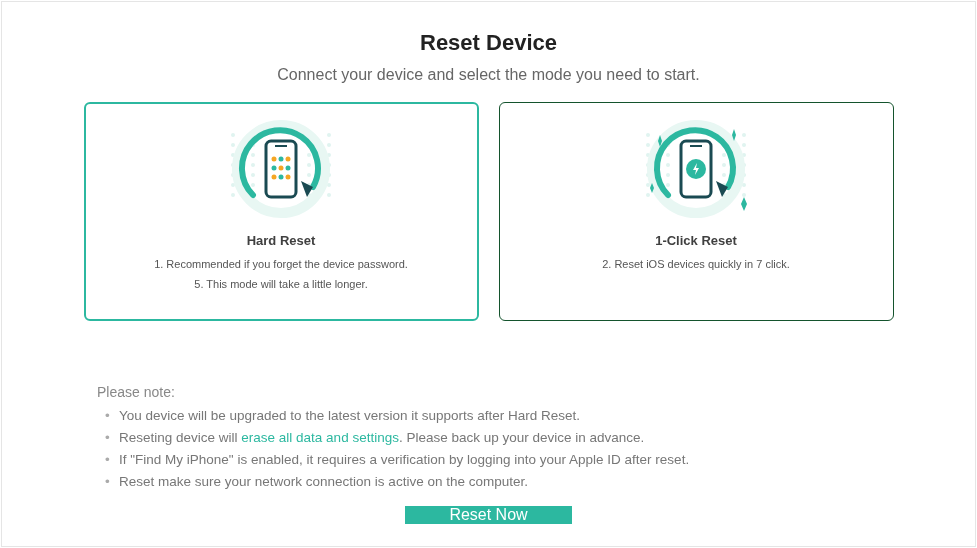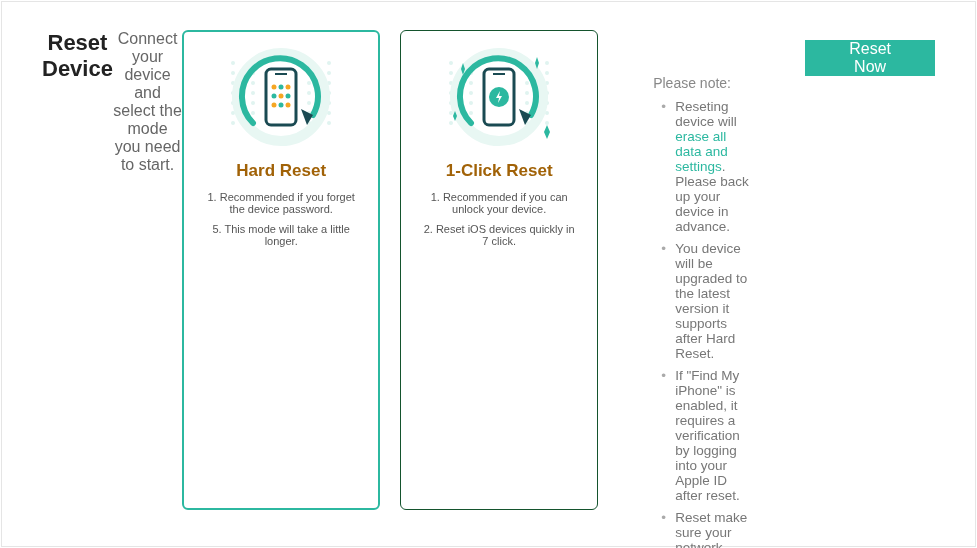--- a/index.html
+++ b/index.html
@@ -10,21 +10,21 @@
       height: 548px;
       overflow: hidden;
     }
     .container {
       width: 975px;
       height: 546px;
       margin: 1px;
       border: 1px solid #e5e5e5;
       padding: 28px 40px 18px 40px;
       display: flex;
-      flex-direction: row;
+      flex-direction: column;
     }
     .title {
       text-align: center;
       font-size: 22px;
       font-weight: 600;
       color: #222;
       margin-bottom: 10px;
     }
     .subtitle {
       text-align: center;
@@ -53,23 +53,23 @@
       padding: 11px 17px 21px 17px;
     }
     .card-icon {
       height: 108px;
       display: flex;
       align-items: center;
       justify-content: center;
       margin-bottom: 10px;
     }
     .card-title {
-      font-size: 17px;
+      font-size: 13px;
       font-weight: 700;
-      color: #a16207;
+      color: #404040;
       margin-bottom: 10px;
     }
     .card-line {
       font-size: 11px;
       color: #555;
       margin-bottom: 8px;
     }
     .notes {
       margin-left: 55px;
       margin-right: 55px;
@@ -224,30 +224,29 @@
           <circle cx="80" cy="54" r="10" fill="#2cb8a0"></circle>
           <path d="M 81 48 L 77 55 L 80 55 L 79 60 L 83 53 L 80 53 Z" fill="#fff"></path>
 
           <path d="M 44 20 L 46 26 L 42 26 Z M 44 32 L 42 26 L 46 26 Z" fill="#2cb8a0"></path>
           <path d="M 118 14 L 120 20 L 116 20 Z M 118 26 L 116 20 L 120 20 Z" fill="#2cb8a0"></path>
           <path d="M 36 68 L 38 73 L 34 73 Z M 36 78 L 34 73 L 38 73 Z" fill="#2cb8a0"></path>
           <path d="M 128 82 L 131 89 L 125 89 Z M 128 96 L 125 89 L 131 89 Z" fill="#2cb8a0"></path>
         </svg>
       </div>
       <div class="card-title">1-Click Reset</div>
-      <div class="card-line">1. Recommended if you can unlock your device.</div>
       <div class="card-line">2. Reset iOS devices quickly in 7 click.</div>
     </div>
   </div>
 
   <div class="notes">
     <div class="notes-title">Please note:</div>
     <ul>
+      <li>You device will be upgraded to the latest version it supports after Hard Reset.</li>
       <li><span>Reseting device will </span><span class="highlight">erase all data and settings</span><span>. Please back up your device in advance.</span></li>
-      <li>You device will be upgraded to the latest version it supports after Hard Reset.</li>
       <li>If "Find My iPhone" is enabled, it requires a verification by logging into your Apple ID after reset.</li>
       <li>Reset make sure your network connection is active on the computer.</li>
     </ul>
   </div>
 
   <div class="action-row">
     <button class="reset-btn">Reset Now</button>
   </div>
 </div>
 

